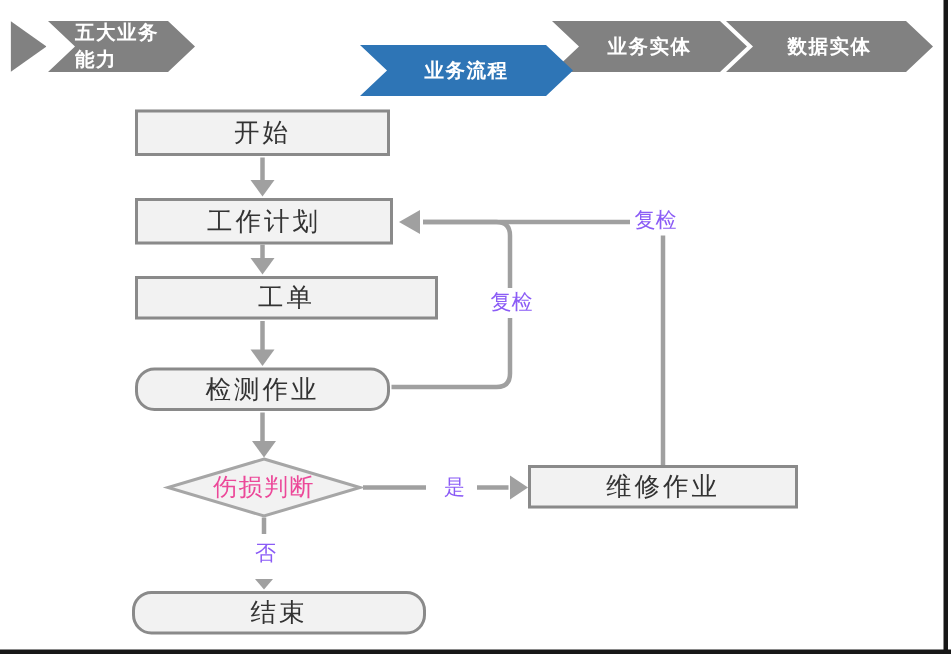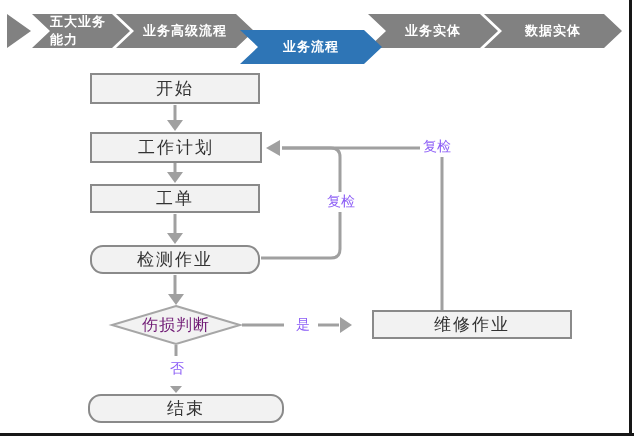--- a/index.html
+++ b/index.html
@@ -22,49 +22,46 @@
   .c4{left:368px;width:130px;}
   .c5{left:484px;width:138px;}
 
   
   svg.wires{position:absolute;left:0;top:0;z-index:3;pointer-events:none;}
   .node{position:absolute;background:#f2f2f2;border:2px solid #8a8a8a;box-sizing:border-box;
         display:flex;align-items:center;justify-content:center;
         font-size:17px;color:#333;letter-spacing:2px;z-index:4;}
   .n-start {left:90px;top:73px; width:170px;height:31px;}
   .n-plan  {left:90px;top:132px;width:172px;height:31px;}
-  .n-order {left:90px;top:184px;width:170px;height:29px;}
+  .n-order {left:90px;top:184px;width:202px;height:29px;}
   .n-inspect{left:90px;top:245px;width:170px;height:29px;border-radius:13px;}
-  .n-repair{left:372px;top:310px;width:200px;height:29px;}
+  .n-repair{left:352px;top:310px;width:180px;height:29px;}
   .n-end   {left:88px;top:394px;width:196px;height:29px;border-radius:13px;}
   .diamond-label{position:absolute;left:112px;top:306px;width:128px;height:38px;
         display:flex;align-items:center;justify-content:center;
-        font-size:16px;color:#701a75;letter-spacing:1px;z-index:5;background:transparent;}
+        font-size:16px;color:#ec4899;letter-spacing:1px;z-index:5;background:transparent;}
   .edge-label{position:absolute;transform:translate(-50%,-50%);background:#fff;
         padding:1px 3px;font-size:14px;color:#8b5cf6;z-index:6;white-space:nowrap;}
   .lbl-yes{left:303px;top:325px;}
   .lbl-no{left:177px;top:369px;}
   .lbl-recheck-inner{left:341px;top:202px;}
   .lbl-recheck-outer{left:437px;top:147px;}
 
   
   .frame-bottom{position:absolute;left:0;top:433px;width:634px;height:3px;background:#171717;z-index:9;}
   .frame-right{position:absolute;left:629px;top:0;width:3px;height:436px;background:#171717;z-index:9;}
 </style>
 </head>
 <body>
 
 <div class="stage">
 
   <div class="chev-lead"></div>
   <div class="chev c1">
     <span>五大业务能力</span>
-  </div>
-  <div class="chev c2">
-    <span>业务高级流程</span>
   </div>
   <div class="chev c3 active">
     <span>业务流程</span>
   </div>
   <div class="chev c4">
     <span>业务实体</span>
   </div>
   <div class="chev c5">
     <span>数据实体</span>
   </div>

